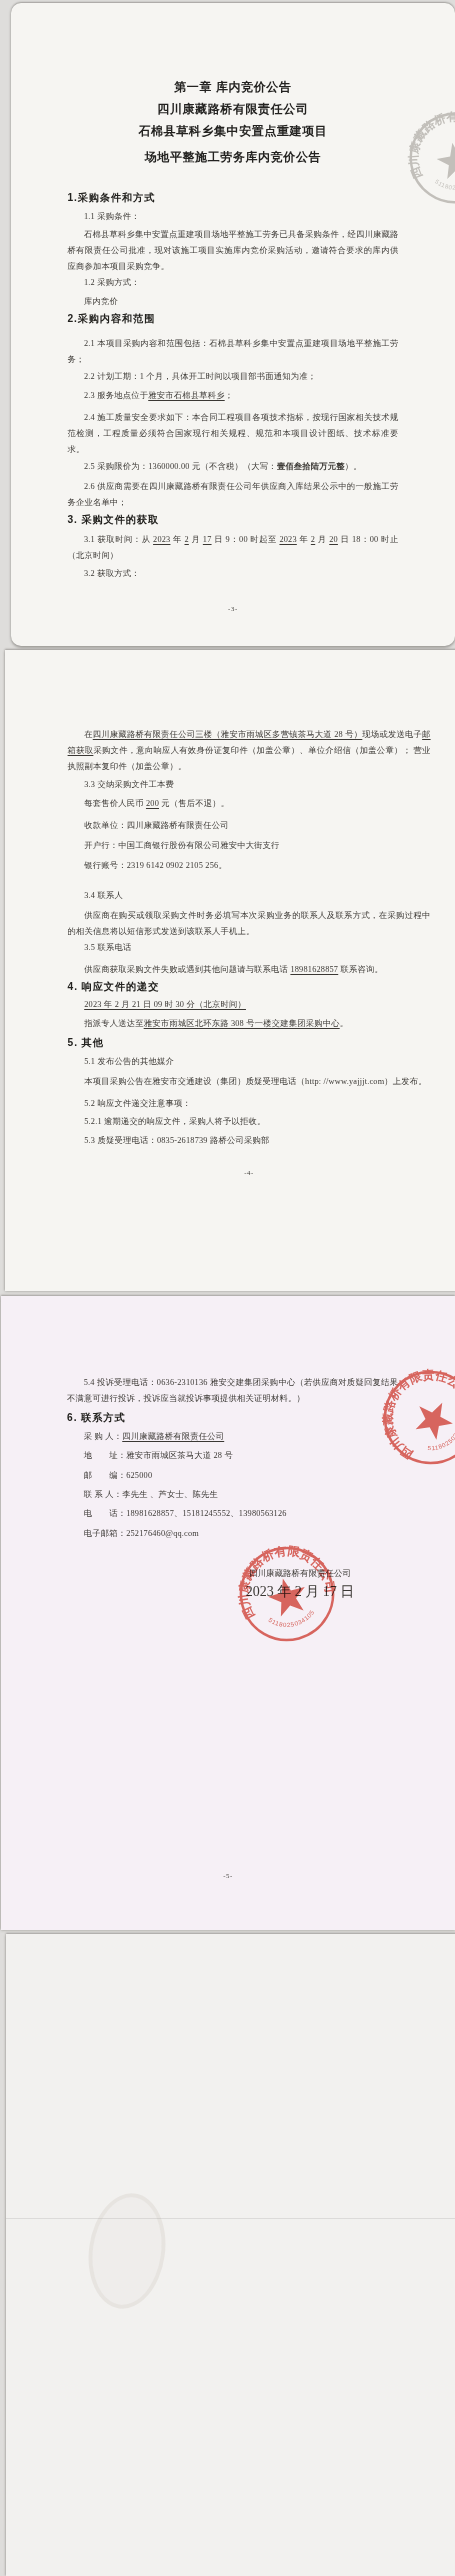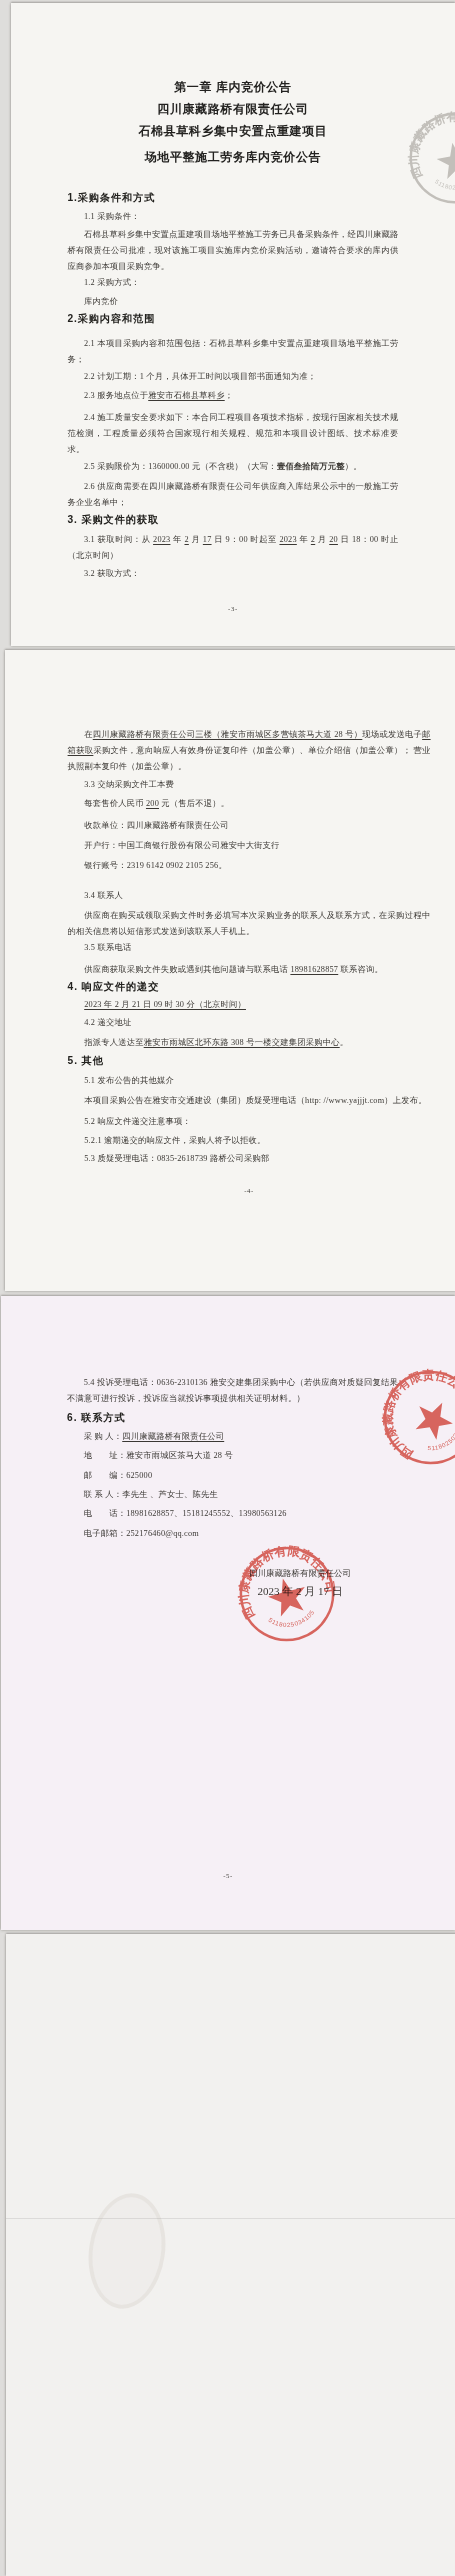--- a/index.html
+++ b/index.html
@@ -5,21 +5,21 @@
   html,body{margin:0;padding:0;}
   body{
     width:456px;height:2576px;position:relative;overflow:hidden;
     background:#dedddb;
     font-family:"Liberation Serif","DejaVu Serif",serif;
   }
   .page{
     position:absolute;background:#f6f5f2;overflow:hidden;
     box-shadow:0 -0.6px 1.7px rgba(70,66,60,.35),0 1.1px 2.8px rgba(70,66,60,.35);
   }
-  #page1{left:11.4px;top:3.4px;width:444px;height:643px;}
+  #page1{left:11.4px;top:3.4px;width:444px;height:643px;border-radius:10px;}
   #page2{left:4.6px;top:650px;width:451px;height:641px;}
   #page3{left:1.1px;top:1296px;width:454px;height:634px;background:#f6f0f6;}
   #page4{left:5.7px;top:1934px;width:450px;height:642px;background:#f2f1ef;}
   .content{box-sizing:border-box;width:100%;}
   #page1 .content{padding:75px 57px 0 56px;}
   #page2 .content{padding:77px 25px 0 63px;}
   #page3 .content{padding:79px 57px 0 66px;}
   p,h1,h2{margin:0;}
   .t{
     font-family:"Liberation Sans","DejaVu Sans",sans-serif;font-weight:bold;
@@ -33,21 +33,21 @@
     font-size:8.3px;line-height:16px;color:#3b3834;letter-spacing:0.2px;
     text-align:justify;text-indent:2em;
   }
   .u{text-decoration:underline;text-underline-offset:2.3px;}
   .b{font-weight:bold;}
   .pno{font-size:6.8px;line-height:11.4px;color:#44423e;text-align:center;letter-spacing:0.6px;text-indent:0;}
   .row .lab{letter-spacing:0.2px;}
   
   .sign{position:absolute;width:120px;text-align:center;color:#3b3834;}
   .sign-company{left:239px;top:271px;font-size:8.5px;line-height:13.7px;}
-  .sign-date{left:239px;top:289px;font-size:11px;line-height:13.7px;}
+  .sign-date{left:239px;top:289px;font-size:14px;line-height:13.7px;}
   .pno3{position:absolute;left:0;top:574px;width:100%;}
   
   .seal{position:absolute;mix-blend-mode:multiply;}
   .seal .ring{fill:none;stroke:currentColor;stroke-width:5;}
   .seal .star{fill:currentColor;}
   .seal text{fill:currentColor;font-family:"Liberation Sans","DejaVu Sans",sans-serif;}
   .seal .seal-co{font-size:24px;font-weight:bold;}
   .seal .seal-no{font-size:12px;letter-spacing:1px;}
   .seal.red{color:#d84a3e;opacity:.82;}
   .seal.gray{color:#938f89;opacity:.5;}
@@ -109,21 +109,20 @@
     <p class="bd" style="margin-top:6px">收款单位：四川康藏路桥有限责任公司</p>
     <p class="bd" style="margin-top:4.6px">开户行：中国工商银行股份有限公司雅安中大街支行</p>
     <p class="bd" style="margin-top:3.4px">银行账号：2319 6142 0902 2105 256。</p>
     <p class="bd" style="margin-top:14.2px">3.4 联系人</p>
     <p class="bd" style="margin-top:4px">供应商在购买或领取采购文件时务必填写本次采购业务的联系人及联系方式，在采购过程中的相关信息将以短信形式发送到该联系人手机上。</p>
     <p class="bd" style="margin-top:0">3.5 联系电话</p>
     <p class="bd" style="margin-top:6.3px"><span>供应商获取采购文件失败或遇到其他问题请与联系电话 </span><span class="u">18981628857</span><span> 联系咨询。</span></p>
 
     <h2 class="sec" style="margin-top:1.1px">4. 响应文件的递交</h2>
     <p class="bd" style="margin-top:2.8px"><span class="u">2023 年 2 月 21 日 09 时 30 分（北京时间）</span></p>
-    <p class="bd" style="margin-top:2.3px">4.2 递交地址</p>
     <p class="bd" style="margin-top:3.4px"><span>指派专人送达至</span><span class="u">雅安市雨城区北环东路 308 号一楼交建集团采购中心</span><span>。</span></p>
 
     <h2 class="sec" style="margin-top:2.3px">5. 其他</h2>
     <p class="bd" style="margin-top:4.6px">5.1 发布公告的其他媒介</p>
     <p class="bd" style="margin-top:4px">本项目采购公告在雅安市交通建设（集团）质疑受理电话（http: //www.yajjjt.com）上发布。</p>
     <p class="bd" style="margin-top:5.7px">5.2 响应文件递交注意事项：</p>
     <p class="bd" style="margin-top:2.3px">5.2.1 逾期递交的响应文件，采购人将予以拒收。</p>
     <p class="bd" style="margin-top:2.8px">5.3 质疑受理电话：0835-2618739 路桥公司采购部</p>
 
     <p class="pno" style="margin-top:18px">-4-</p>

